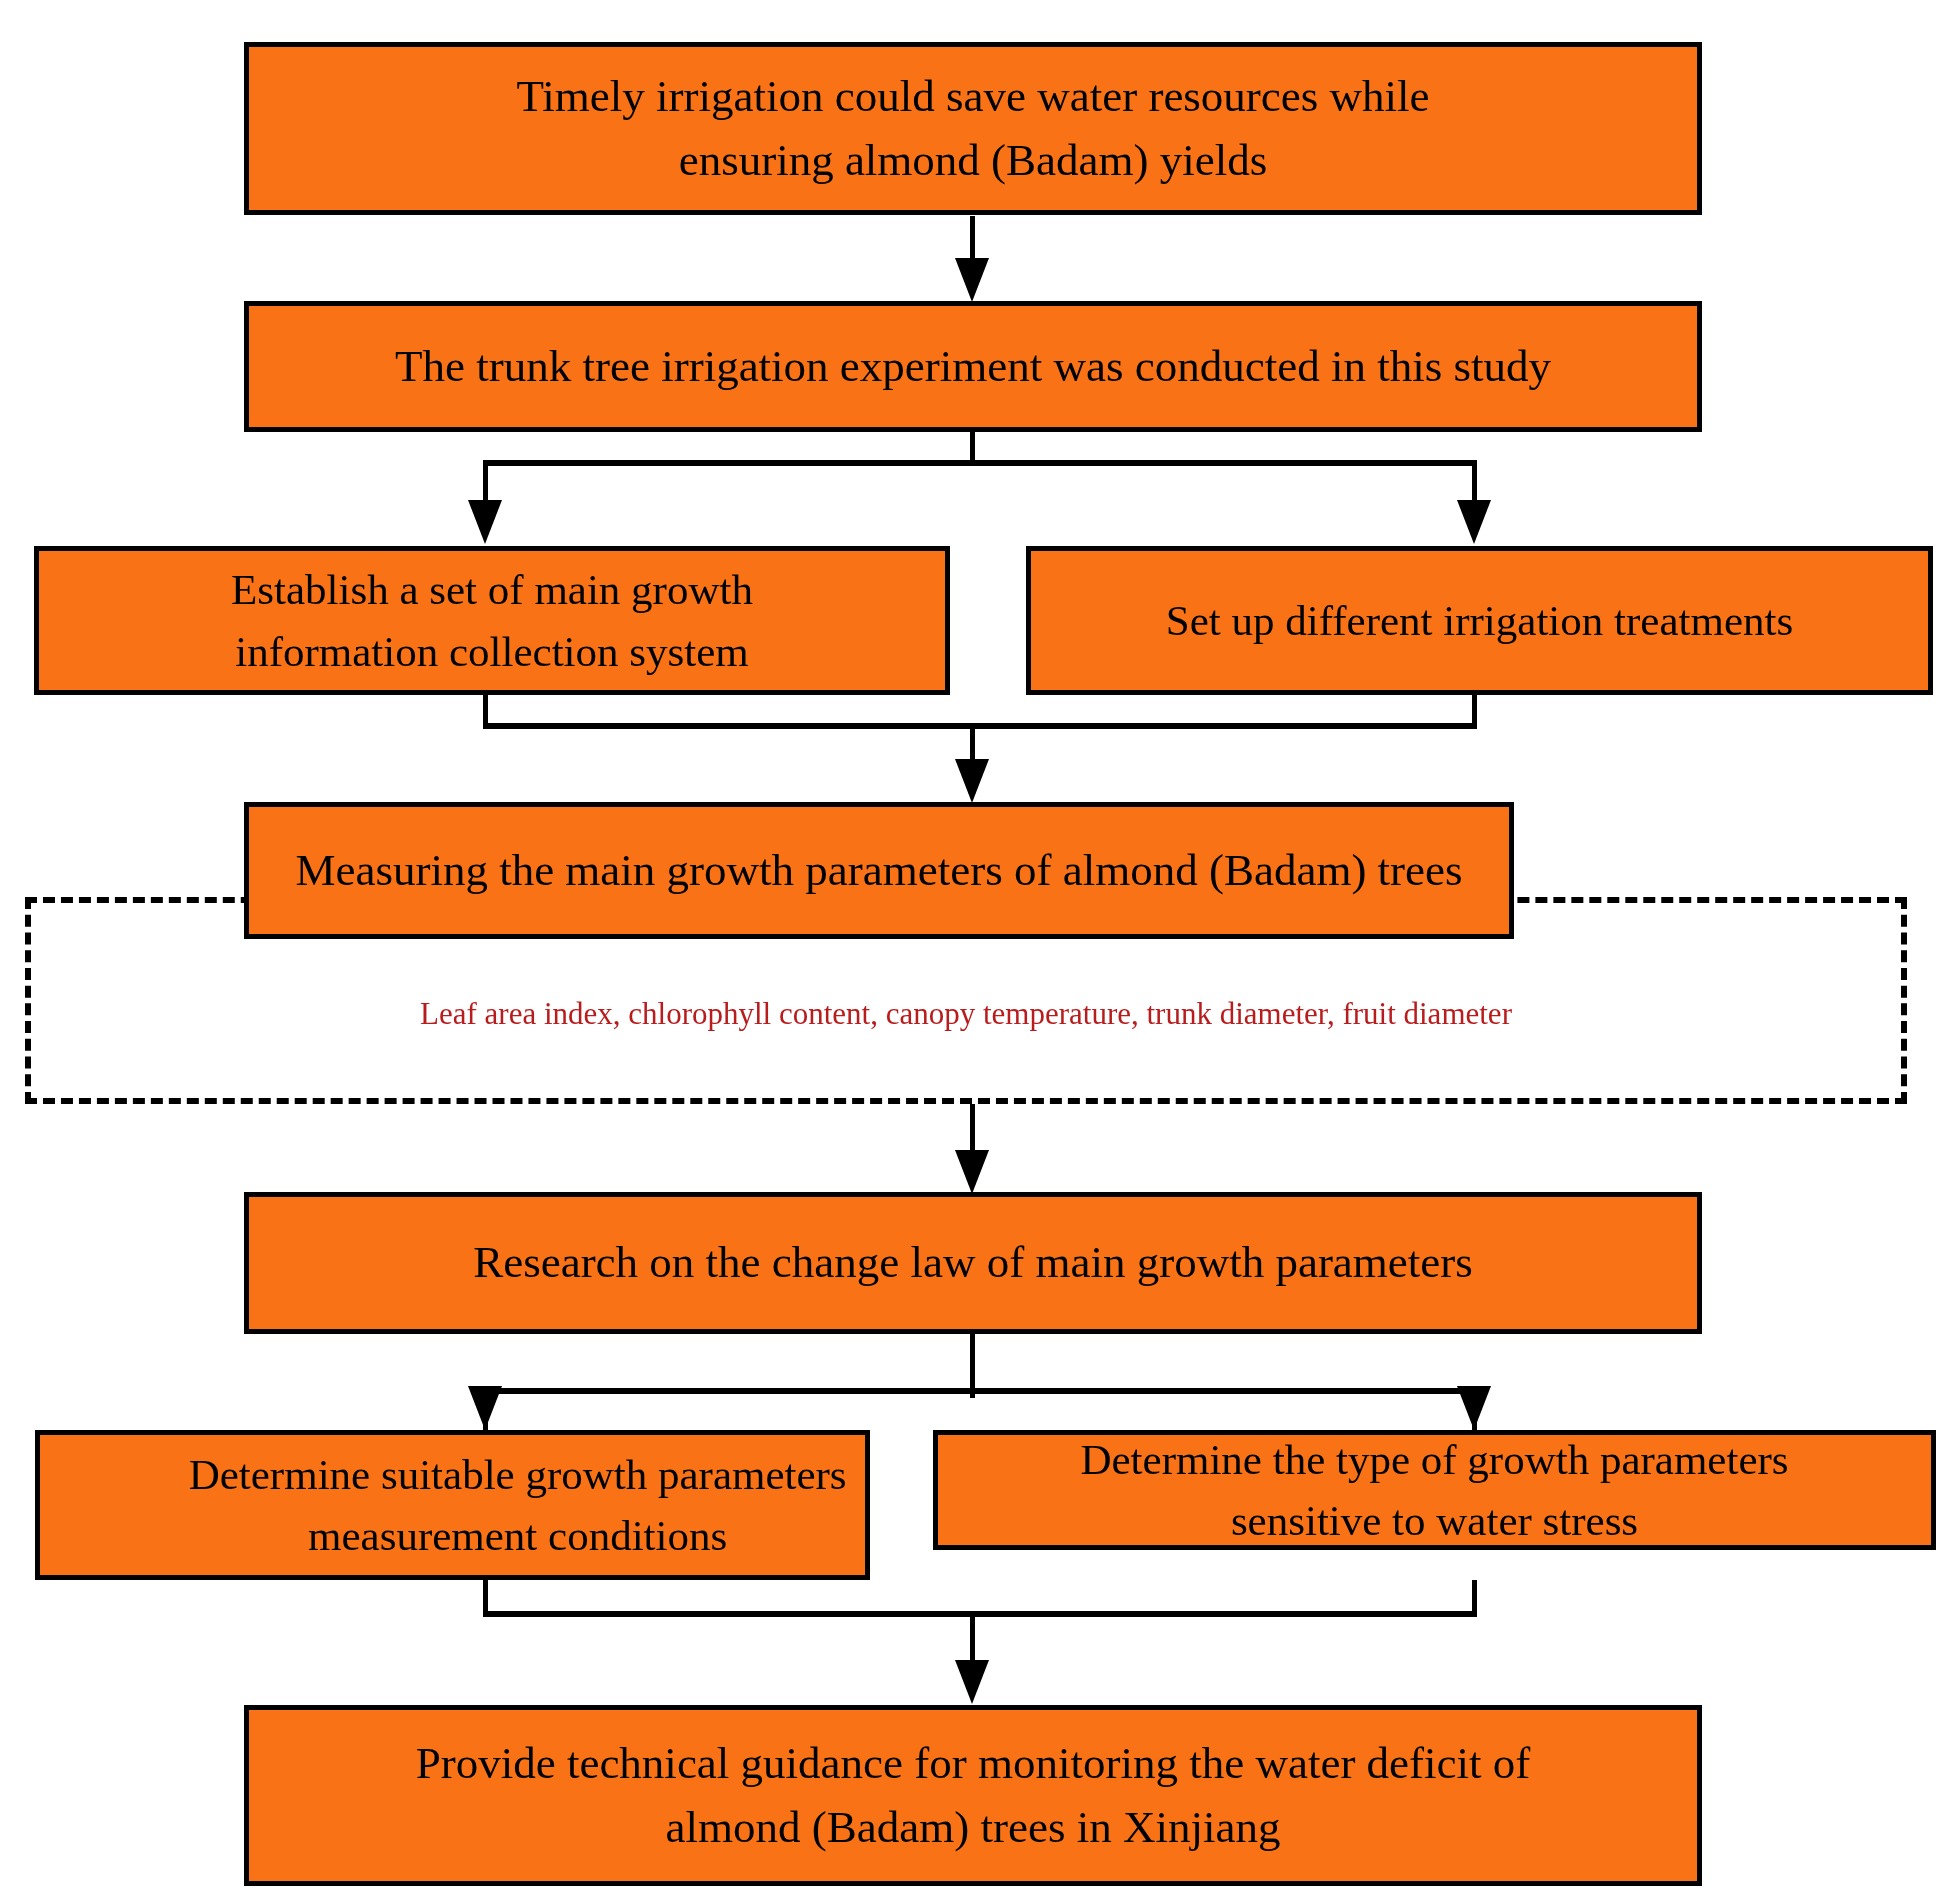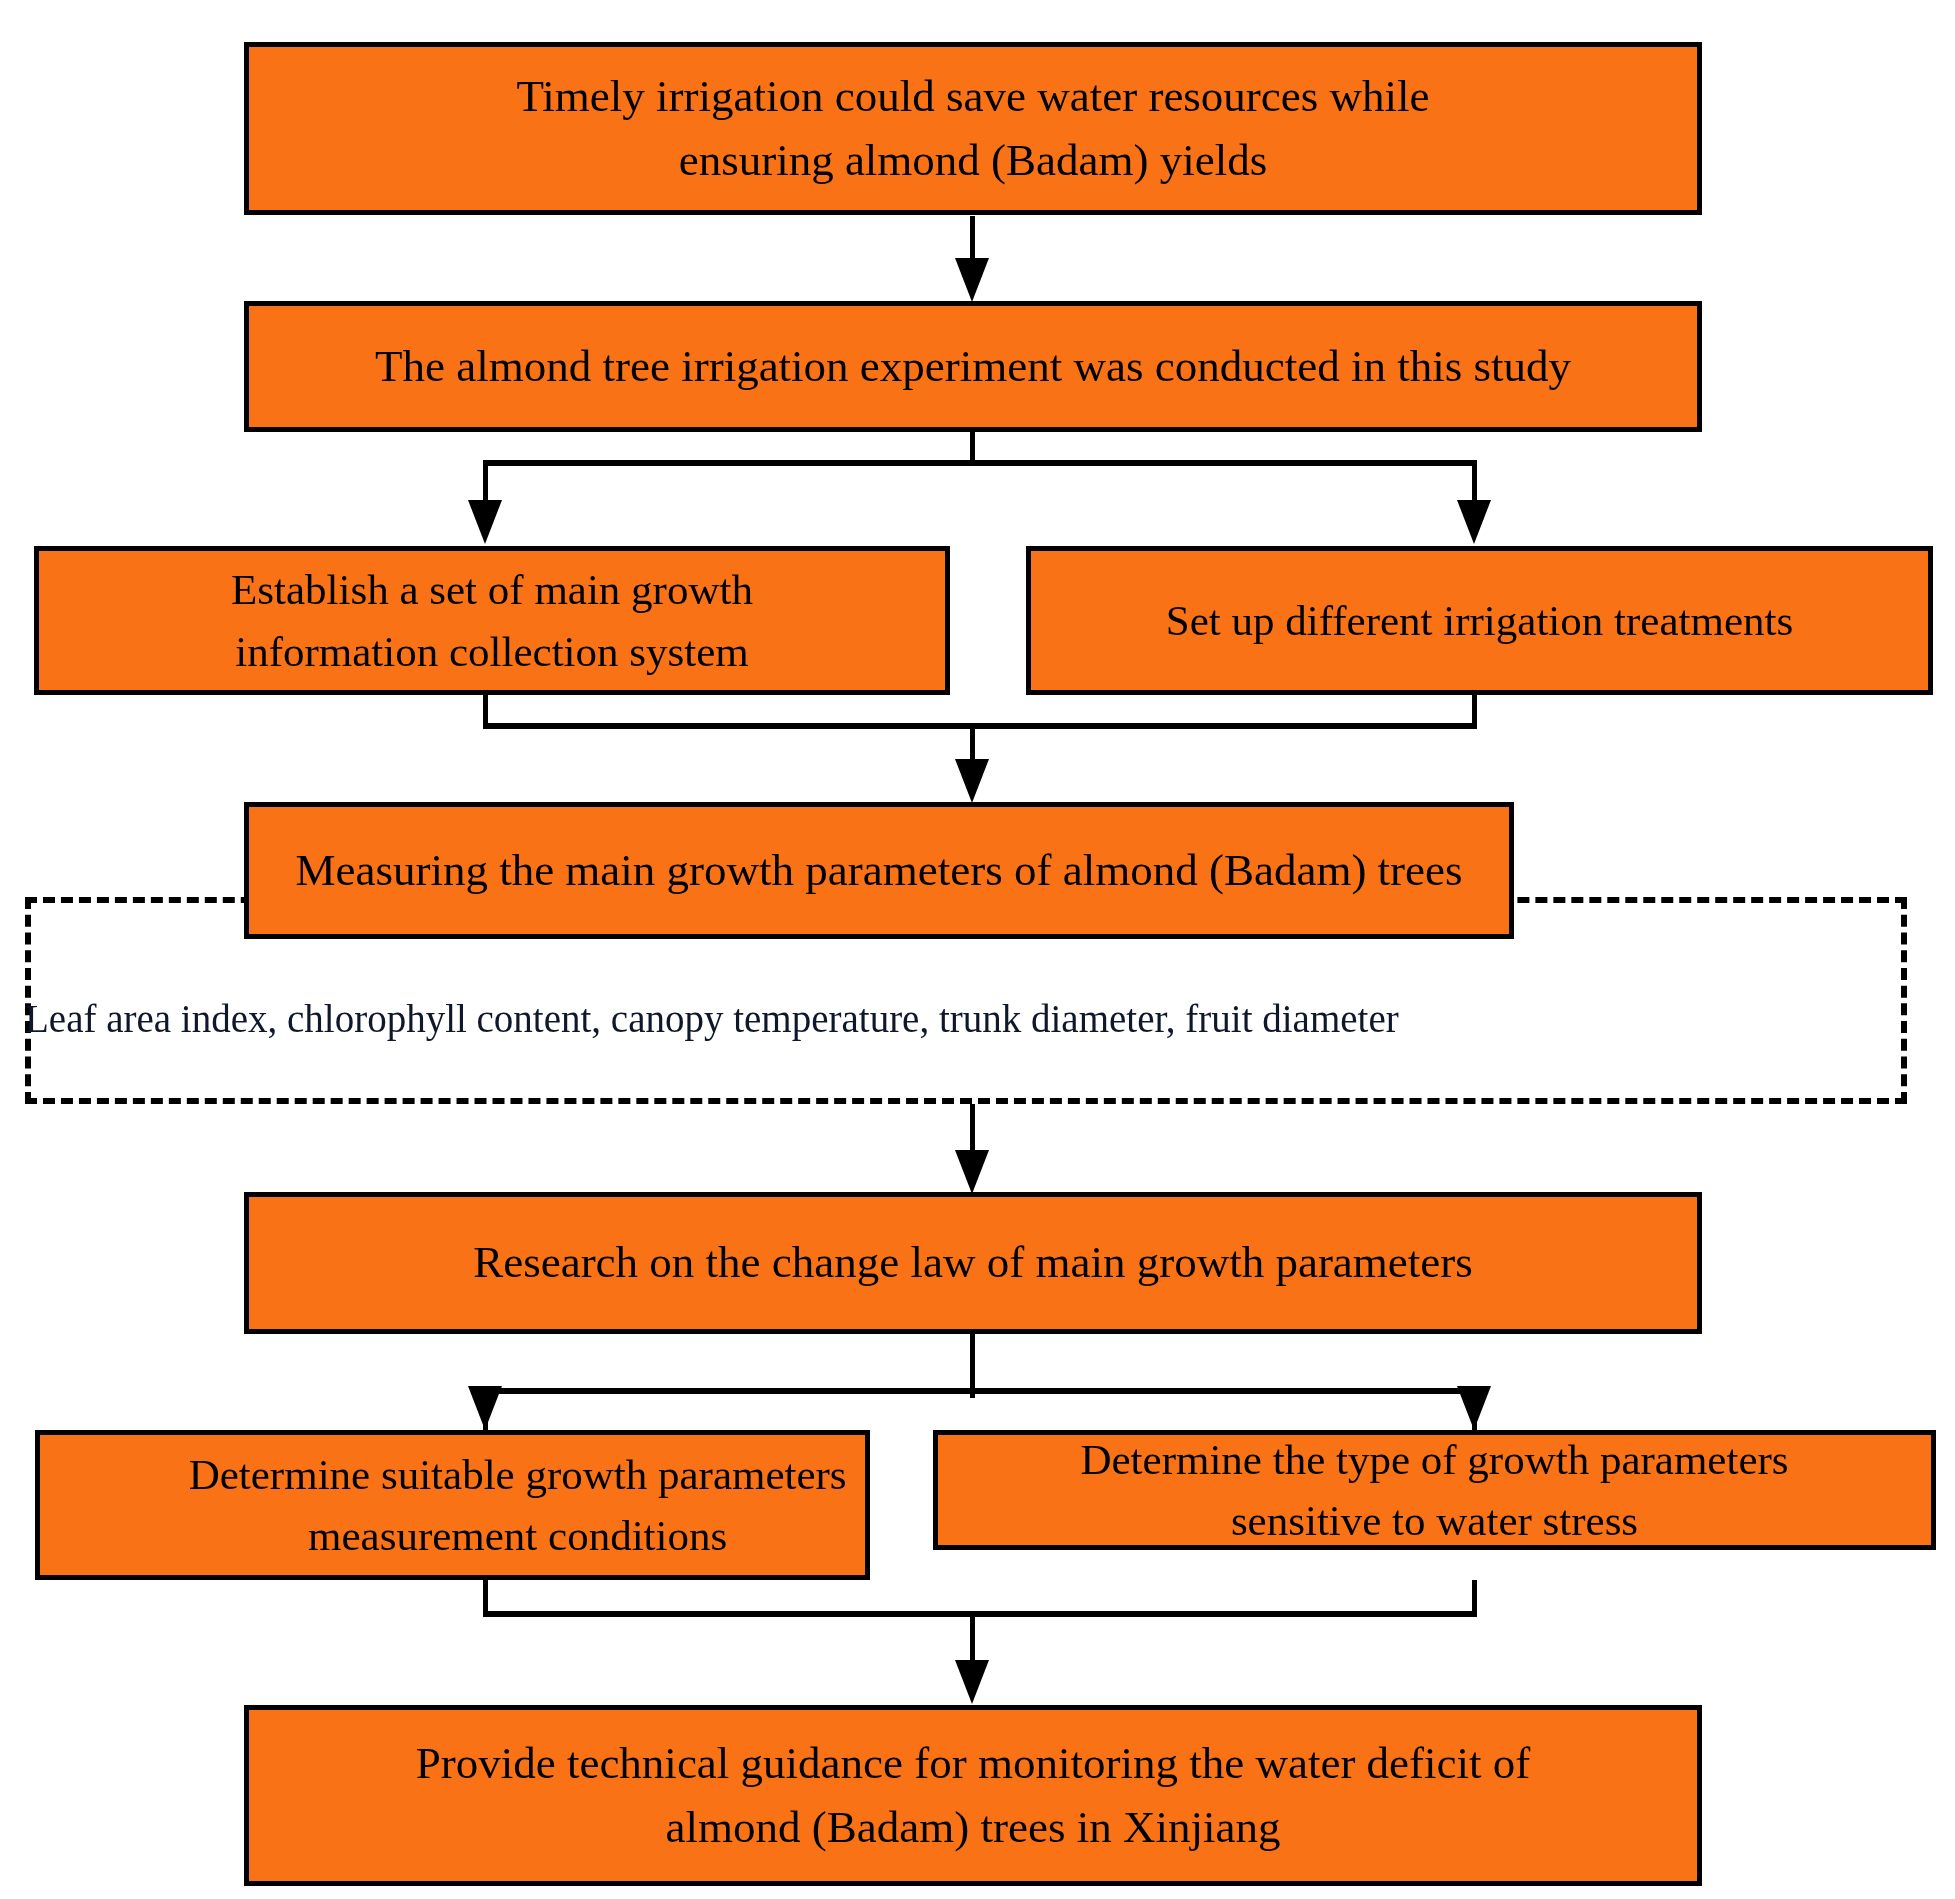--- a/index.html
+++ b/index.html
@@ -38,23 +38,23 @@
 
   .dashed-zone {
     position: absolute;
     box-sizing: border-box;
     border: 6.4px dashed #000000;
     background: transparent;
     z-index: 1;
   }
   .dashed-label {
     position: absolute;
-    color: #0f172a;
-    font-size: 39px;
-    text-align: left;
+    color: #b91c1c;
+    font-size: 31px;
+    text-align: center;
     z-index: 2;
     white-space: nowrap;
   }
 
   
   .vline {
     position: absolute;
     background: #000000;
     width: 5px;
     z-index: 2;
@@ -86,21 +86,21 @@
 
   <div class="node f-big" style="left:244px; top:42px; width:1458px; height:173px;">
     <span class="node-text">Timely irrigation could save water resources  while
 ensuring almond (Badam) yields</span>
   </div>
 
   <div class="vline" style="left:970px; top:216px; height:57px;"></div>
   <div class="arrowhead" style="left:955px; top:258px;"></div>
 
   <div class="node f-big" style="left:244px; top:301px; width:1458px; height:131px;">
-    <span class="node-text">The almond tree irrigation experiment was conducted in this study</span>
+    <span class="node-text">The trunk tree irrigation experiment was conducted in this study</span>
   </div>
 
   <div class="vline" style="left:970px; top:432px; height:34px;"></div>
   <div class="hline" style="left:483px; top:460px; width:994px;"></div>
   <div class="vline" style="left:483px; top:460px; height:47px;"></div>
   <div class="arrowhead" style="left:468px; top:500px;"></div>
   <div class="vline" style="left:1472px; top:460px; height:47px;"></div>
   <div class="arrowhead" style="left:1457px; top:500px;"></div>
 
   <div class="node f-mid" style="left:34px; top:546px; width:916px; height:149px;">

